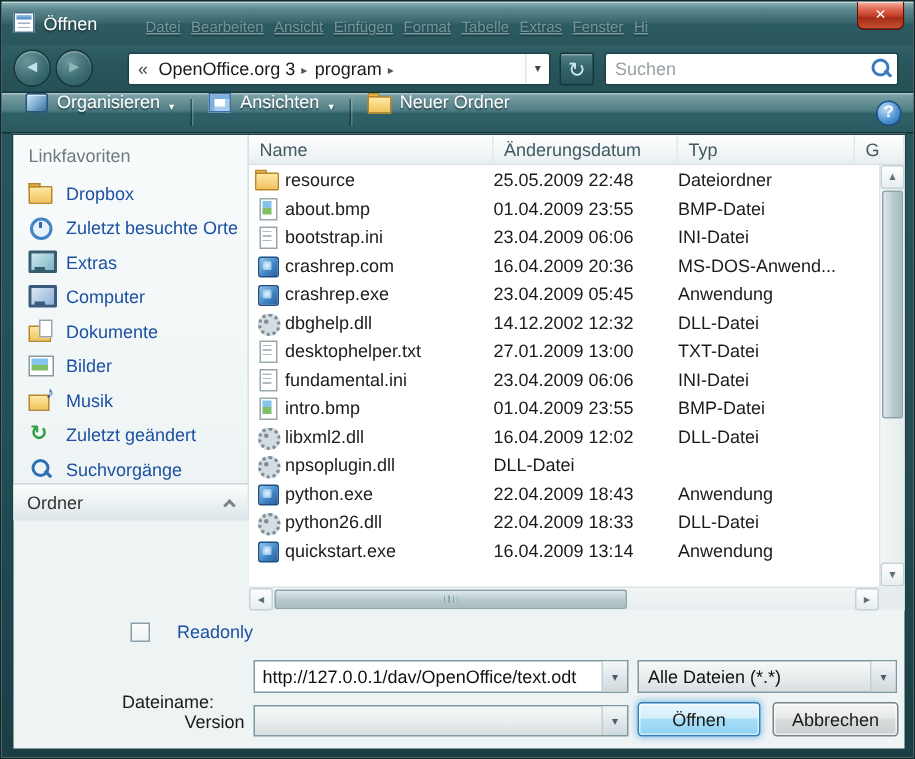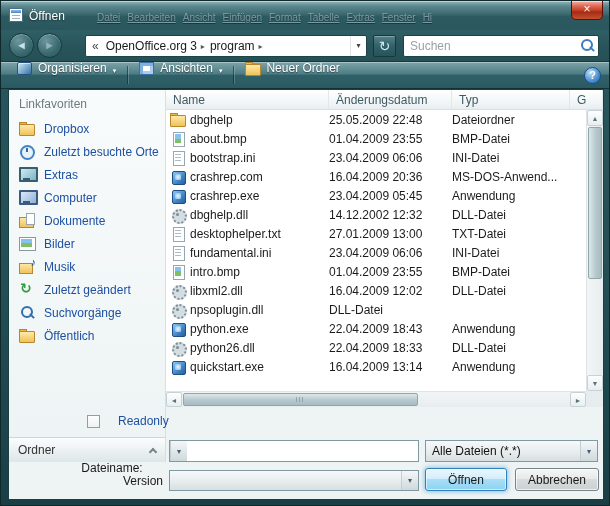--- a/index.html
+++ b/index.html
@@ -91,21 +91,21 @@
   .help-btn { margin-left:auto; width:17px; height:17px; border-radius:50%; cursor:pointer;
     background: radial-gradient(circle at 35% 30%, #bfe0f5, #4b8fd0 60%, #2a6cb0);
     border:1px solid #1c4f86; color:#fff; font-weight:bold; font-size:11px;
     text-align:center; line-height:15px; }
 
   
   .panel { position:absolute; left:7px; top:88px; width:596px; height:411px;
     background:#eef3f4; border:1px solid #1a4045; }
 
   
-  .sidebar { position:absolute; left:0; top:0; width:157px; height:372px;
+  .sidebar { position:absolute; left:0; top:0; width:157px; height:257px;
     background: linear-gradient(180deg,#f8fbfb,#edf3f4); border-right:1px solid #d6dfe1; }
   .sb-header { color:#6f7b7d; padding:7px 0 6px 10px; }
   .sb-item { display:flex; align-items:center; gap:8px; height:23px; padding-left:10px;
     color:#1d50a2; cursor:pointer; white-space:nowrap; }
   .sb-footer { position:absolute; left:0; right:0; bottom:0; height:22px; cursor:pointer;
     background: linear-gradient(180deg,#fbfdfd,#e9eff1 60%,#dde6e9);
     border-top:1px solid #cdd6d9; display:flex; align-items:center; padding:12px 9px; color:#333; }
   .chev-up { margin-left:auto; width:6px; height:6px; border-left:2px solid #7a8488;
     border-top:2px solid #7a8488; transform:rotate(45deg); margin-top:3px; }
 
@@ -332,21 +332,21 @@
     <div class="filelist">
       <div class="fl-head">
         <div class="hcol">Name</div>
         <div class="hcol">Änderungsdatum</div>
         <div class="hcol">Typ</div>
         <div class="hcol">G</div>
       </div>
       <div class="fl-rows">
         <div class="fl-row">
           <span class="fi fold"></span>
-          <span class="c">dbghelp</span>
+          <span class="c">resource</span>
           <span class="c">25.05.2009 22:48</span>
           <span class="c">Dateiordner</span>
             <span></span>
         </div>
         <div class="fl-row">
           <span class="fi px-imagef"></span>
           <span class="c">about.bmp</span>
           <span class="c">01.04.2009 23:55</span>
           <span class="c">BMP-Datei</span>
             <span></span>
@@ -449,20 +449,21 @@
       <div class="sb-corner"></div>
     </div>
 
     <div class="readonly">
       <span class="checkbox"></span>
       <span class="readonly-lbl">Readonly</span>
     </div>
 
     <div class="fld-label lbl-filename">Dateiname:</div>
     <div class="combo combo-filename">
+      <input value="http://127.0.0.1/dav/OpenOffice/text.odt" style="">
       <div class="combo-drop">
           <span>▾</span>
         </div>
     </div>
     <div class="combo combo-gray combo-filetype">
       <span class="combo-val">Alle Dateien (*.*)</span>
       <div class="combo-drop">
           <span>▾</span>
         </div>
     </div>

